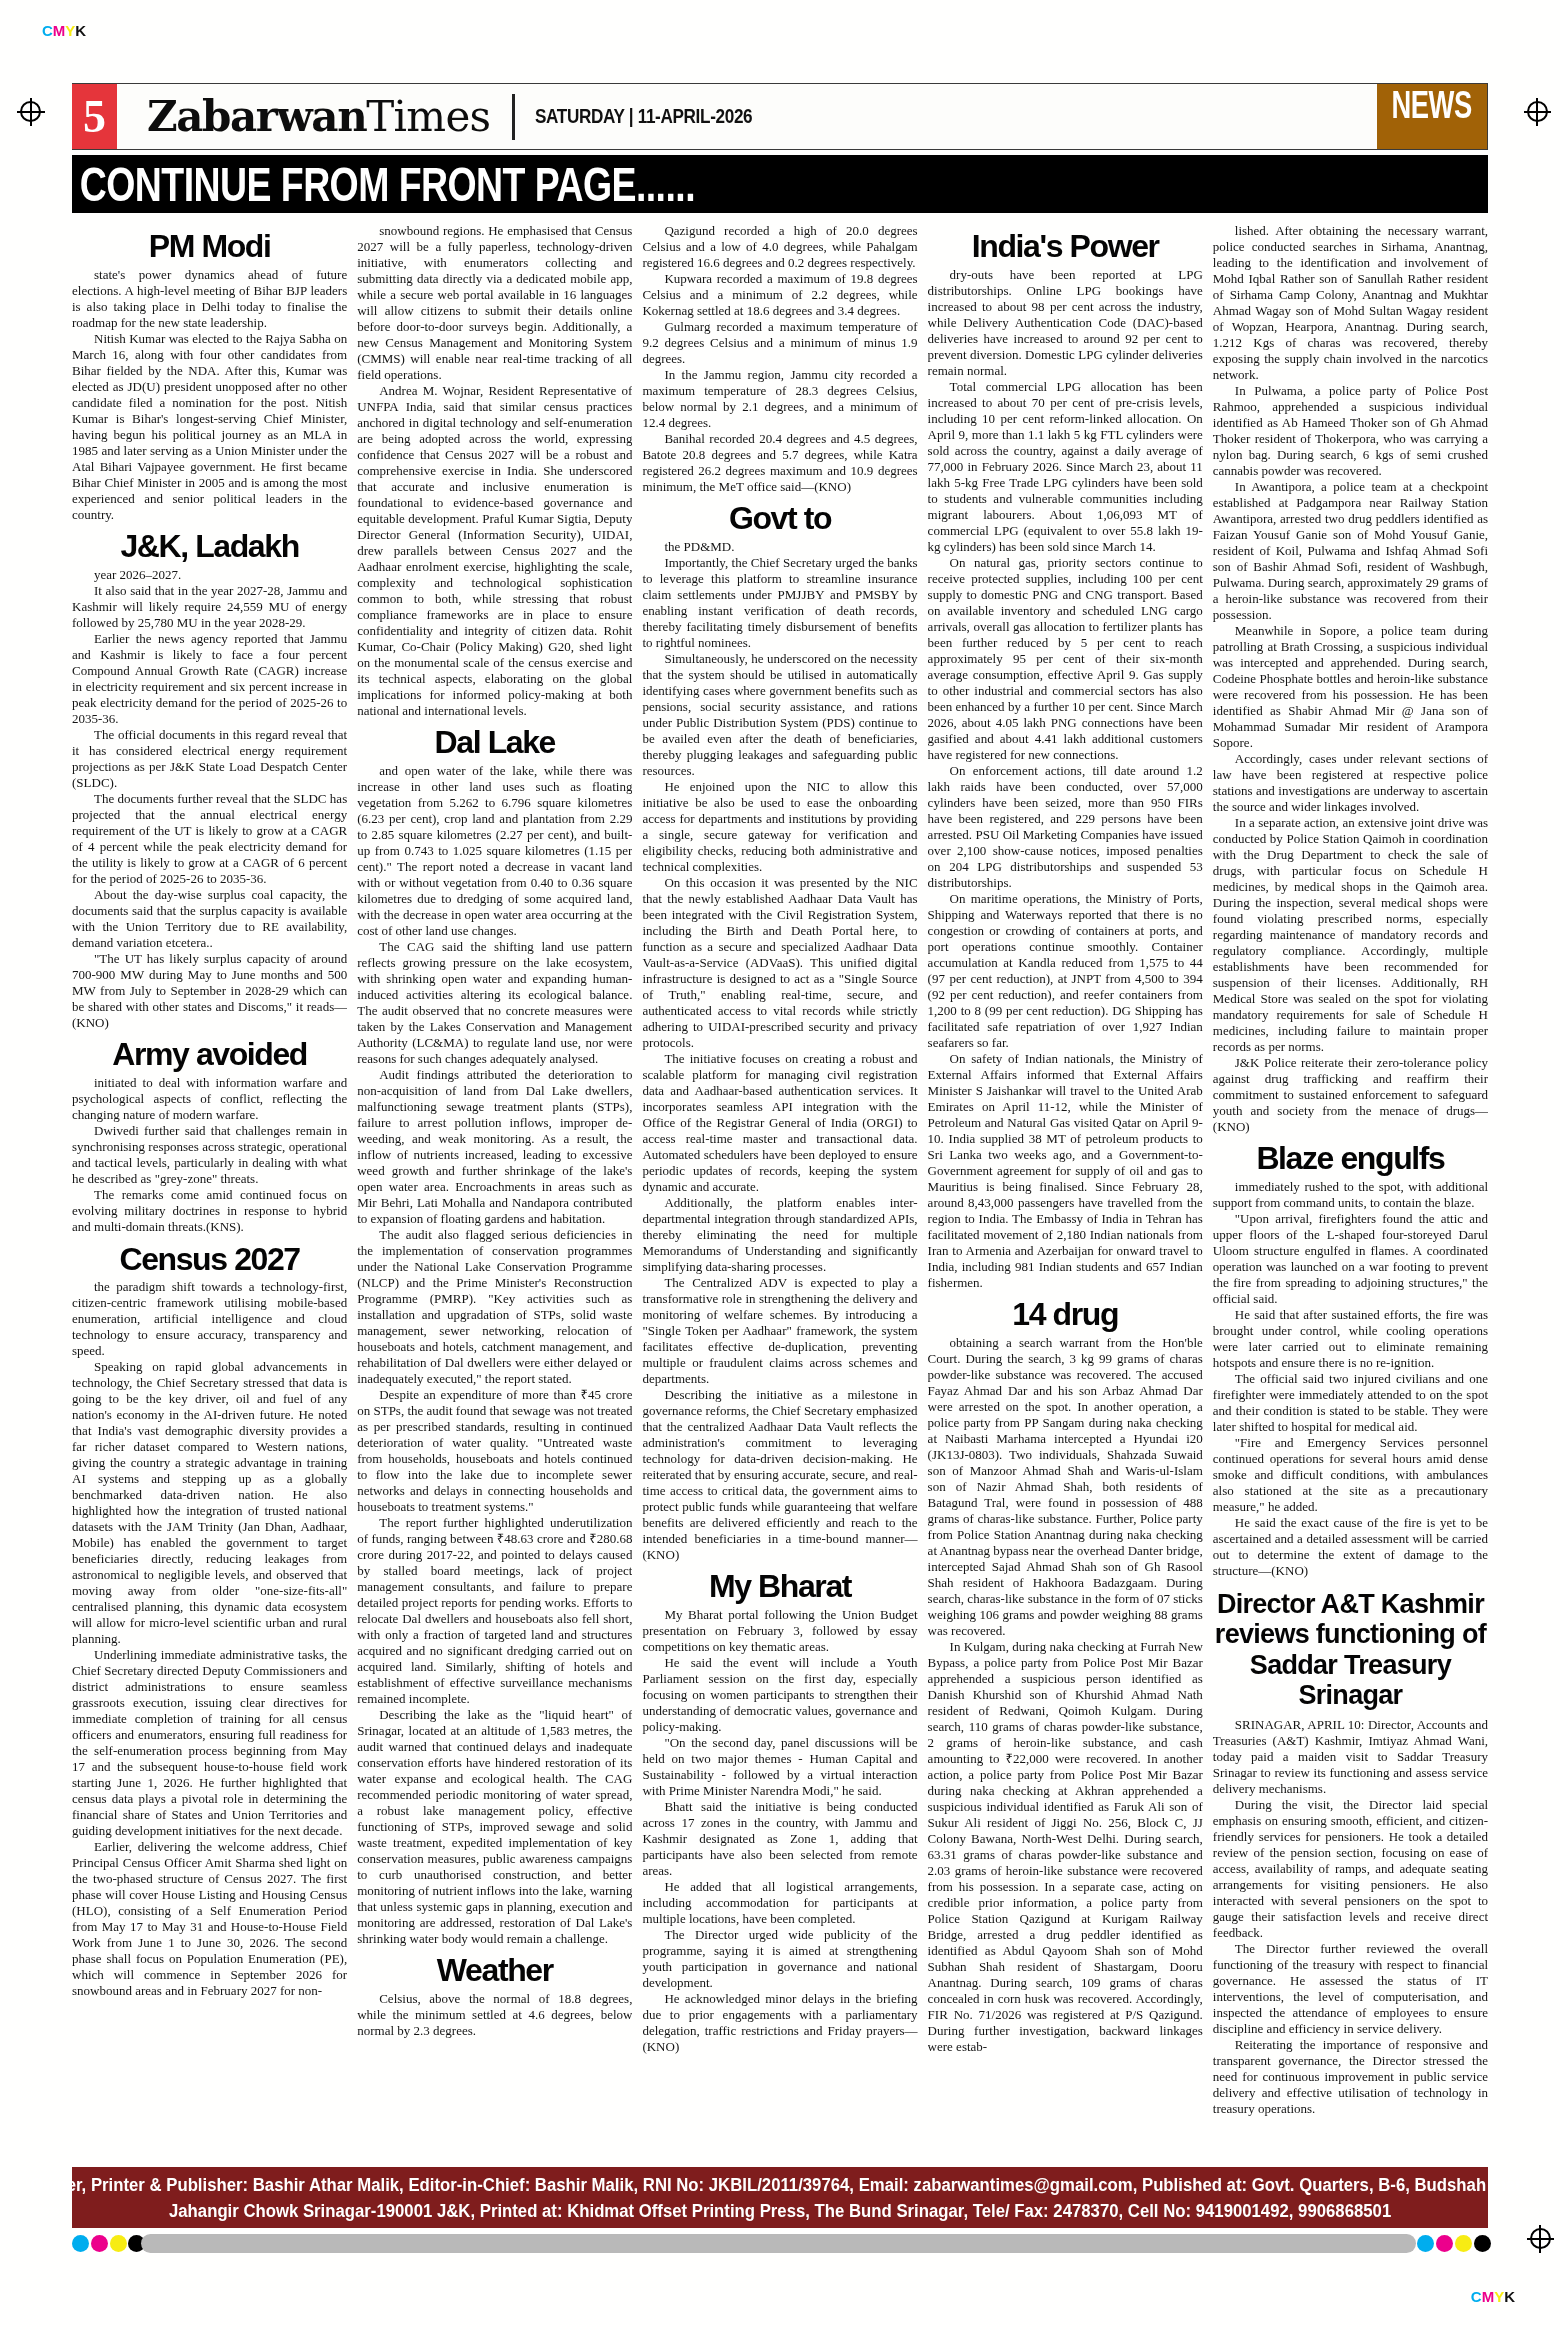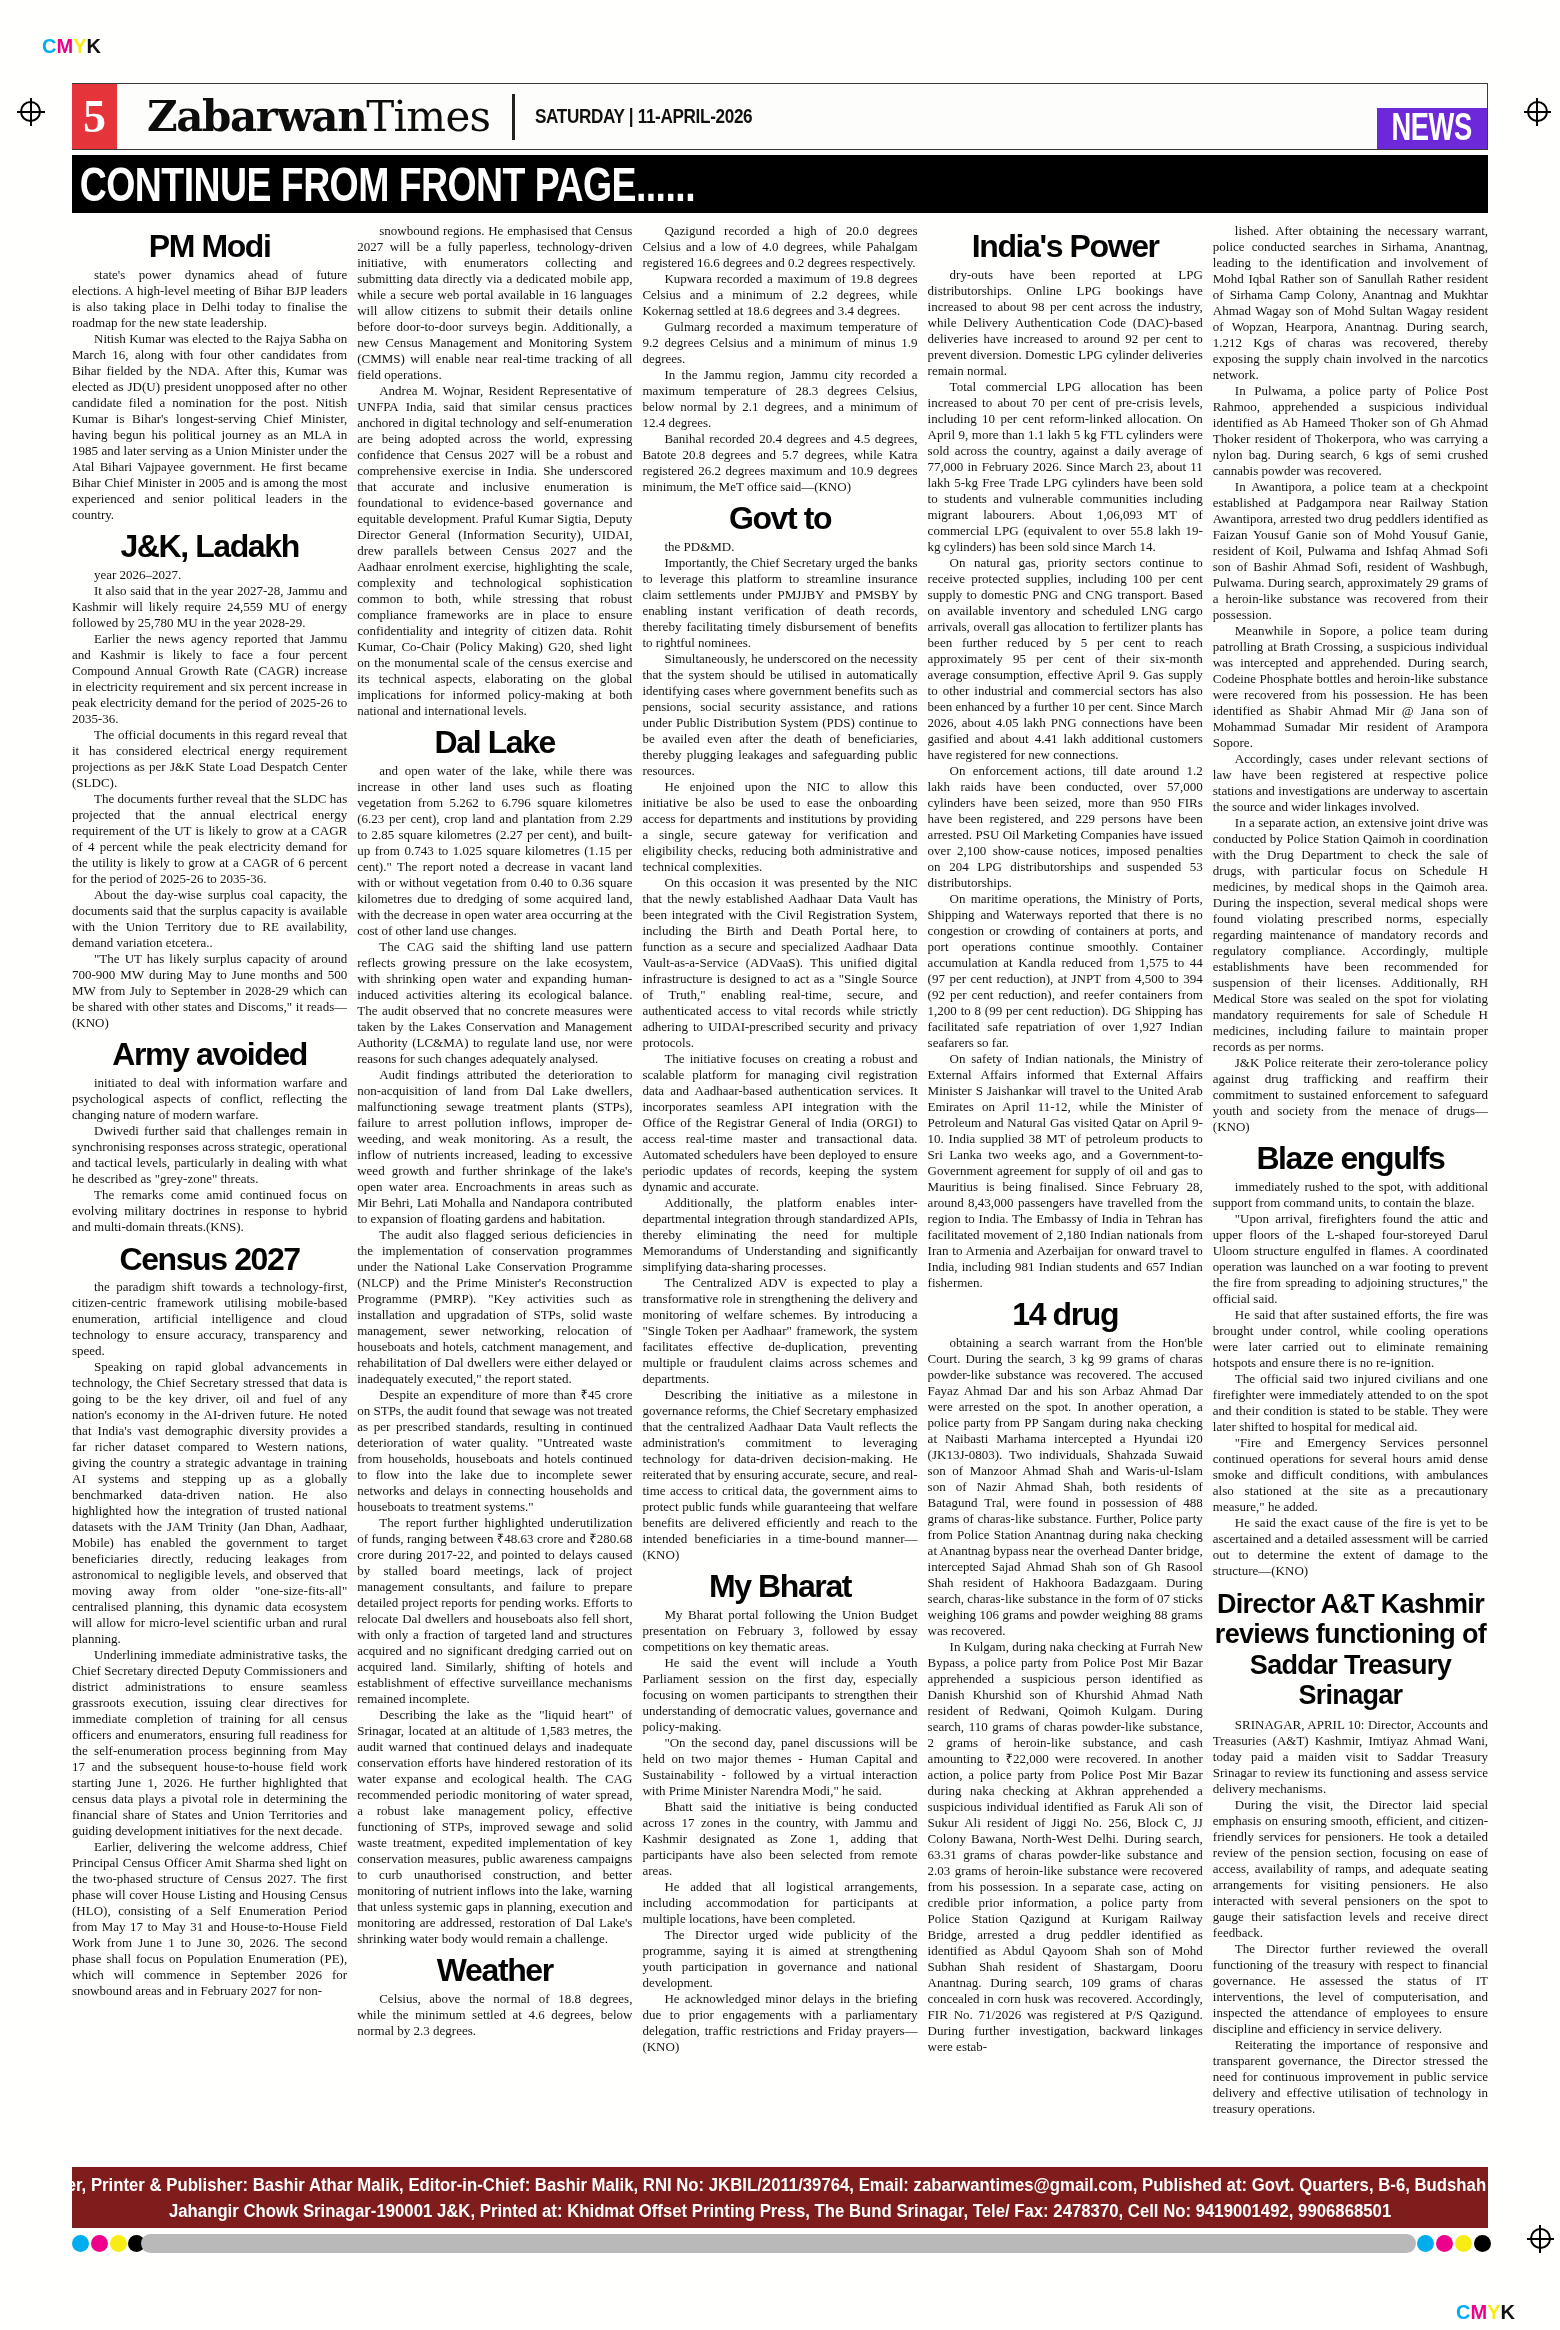--- a/index.html
+++ b/index.html
@@ -1,19 +1,19 @@
 <!DOCTYPE html>
 <html style="font-size:11.6px"><head>
 <meta charset="utf-8">
 <style>
   html,body{margin:0;padding:0;background:#fff;}
   .page{position:relative;width:1561px;height:2330px;background:#fffffe;overflow:hidden;
         font-family:"Liberation Serif",serif;color:#111;}
   
-  .cmyk{position:absolute;font-family:"Liberation Sans",sans-serif;font-weight:bold;font-size:20px;letter-spacing:0;margin-top:13px;}
+  .cmyk{position:absolute;font-family:"Liberation Sans",sans-serif;font-weight:bold;font-size:15px;letter-spacing:0;}
   .cmyk span{display:inline-block;}
   .cmyk .c{color:#00adee}.cmyk .m{color:#ec008c}.cmyk .y{color:#f7ec13}.cmyk .k{color:#111}
   .cmyk-top{left:42px;top:22px;}
   .cmyk-bottom{right:46px;top:2288px;}
   .reg{position:absolute;width:17.4px;height:17.4px;border:2.2px solid #000;border-radius:50%;}
   .reg::before,.reg::after{content:"";position:absolute;background:#000;}
   .reg::before{left:50%;top:-5px;width:2.2px;height:27.5px;margin-left:-1.1px;}
   .reg::after{top:50%;left:-5px;height:2.2px;width:27.5px;margin-top:-1.1px;}
   .reg-left{left:20px;top:101px;}
   .reg-right{right:13px;top:101px;}
@@ -23,22 +23,22 @@
           border:1.4px solid #3a3a3a;border-left:none;box-sizing:border-box;display:flex;align-items:stretch;}
   .pagenum{width:45px;background:#e5353b;color:#fff;display:flex;align-items:center;justify-content:center;
            font-family:"Liberation Serif",serif;font-weight:bold;font-size:46px;flex:0 0 45px;}
   .masthead{display:flex;align-items:center;padding-left:30px;font-family:"DejaVu Serif",serif;
             font-size:42px;color:#0d0d0d;white-space:nowrap;}
   .masthead .bold{font-weight:bold;letter-spacing:-1.4px;}
   .masthead .light{font-weight:normal;margin-left:0;letter-spacing:-0.7px;}
   .head-divider{width:2.2px;background:#222;height:46px;align-self:center;margin:0 20px 0 22px;}
   .head-date{align-self:center;font-family:"Liberation Sans",sans-serif;font-weight:bold;font-size:19.5px;
              letter-spacing:-0.4px;transform:scaleX(0.88);transform-origin:left center;white-space:nowrap;}
-  .news-box{margin-left:auto;width:110px;background:#6d28d9;color:#fff;display:flex;align-items:flex-end;
-            justify-content:center;font-family:"Liberation Sans",sans-serif;font-weight:bold;font-size:38px;margin-top:24px;}
+  .news-box{margin-left:auto;width:110px;background:#a16207;color:#fff;display:flex;align-items:flex-start;
+            justify-content:center;font-family:"Liberation Sans",sans-serif;font-weight:bold;font-size:38px;}
   .news-box span{transform:scaleX(0.72);letter-spacing:-0.7px;}
   
   .banner{position:absolute;left:72px;top:155px;width:1416px;height:58px;background:#000;display:flex;align-items:center;}
   .banner span{color:#fff;font-family:"Liberation Sans",sans-serif;font-weight:bold;font-size:48px;
                letter-spacing:-0.7px;transform:scaleX(0.78);transform-origin:left center;padding-left:10px;white-space:nowrap;}
   
   .columns{position:absolute;left:72px;top:223px;width:1416px;height:1940px;display:flex;gap:10px;}
   .col{flex:1 1 0;overflow:hidden;}
   .col p{font-size:13px;line-height:16px;text-align:justify;text-indent:22px;margin:0;
          font-family:"Liberation Serif",serif;color:#141414;}

